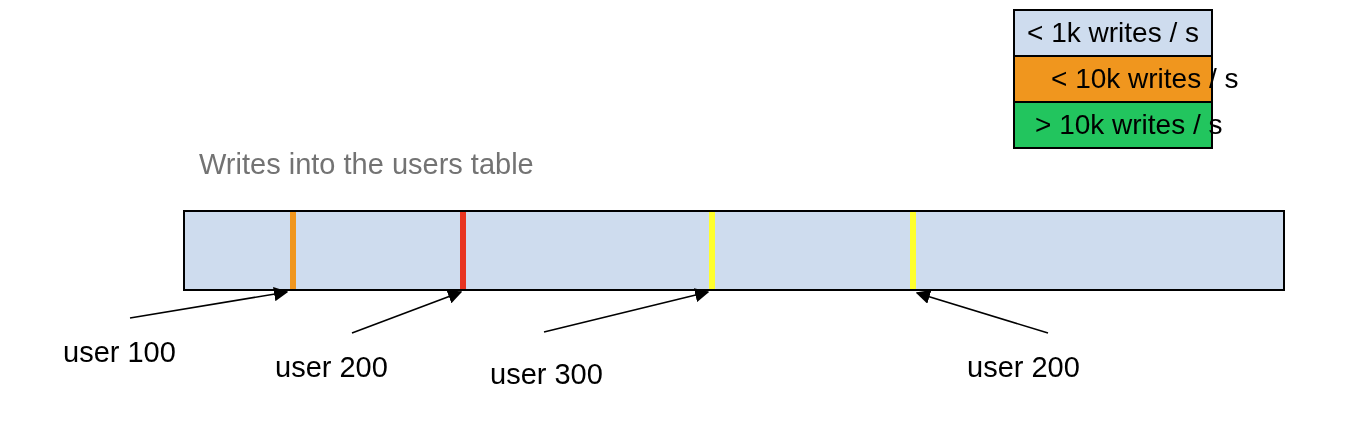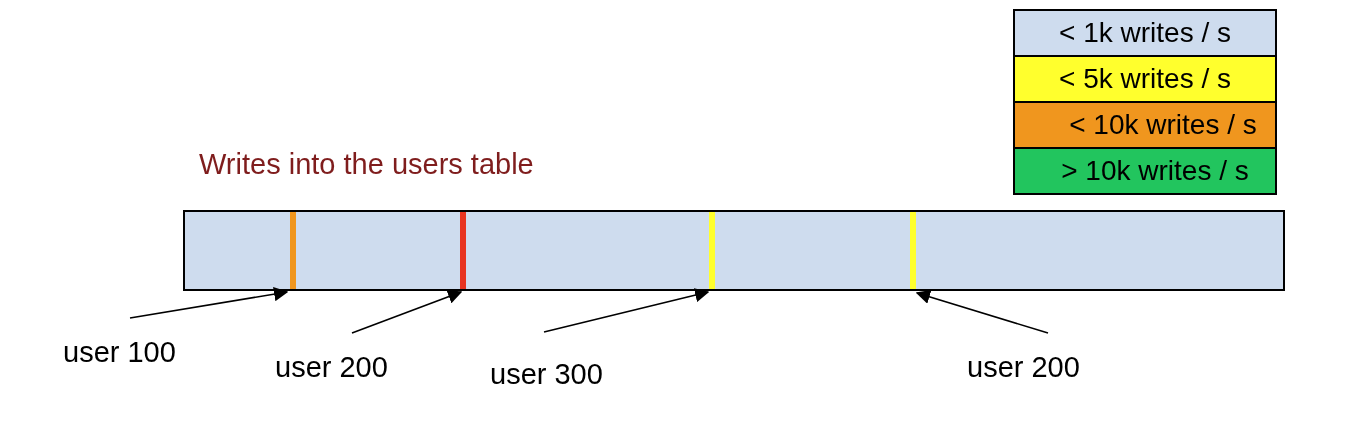--- a/index.html
+++ b/index.html
@@ -14,32 +14,32 @@
     height: 422px;
     background: #ffffff;
     overflow: hidden;
   }
   .title {
     position: absolute;
     left: 199px;
     top: 149px;
     font-size: 29px;
     line-height: 1.1;
-    color: #7f1d1d;
+    color: #737373;
     white-space: nowrap;
   }
   .legend {
     position: absolute;
     left: 1013px;
     top: 9px;
     width: 232px;
   }
   .legend-row {
     box-sizing: border-box;
-    width: 264px;
+    width: 200px;
     height: 48px;
     border: 2px solid #000000;
     margin-top: -2px;
     text-align: center;
     font-size: 28px;
     line-height: 44px;
     color: #000000;
     white-space: nowrap;
   }
   .legend-row:first-child { margin-top: 0; }
@@ -80,21 +80,20 @@
 </style>
 </head>
 <body>
 
 <div class="canvas">
 
   <div class="title">Writes into the users table</div>
 
   <div class="legend">
     <div class="legend-row" style="background-color: rgb(206, 220, 238);">&lt; 1k writes / s</div>
-    <div class="legend-row" style="background-color: rgb(255, 255, 45);">&lt; 5k writes / s</div>
     <div class="legend-row" style="background-color: rgb(240, 150, 30); padding-left: 36px;">&lt; 10k writes / s</div>
     <div class="legend-row" style="background-color: #22c55e; padding-left: 20px;">&gt; 10k writes / s</div>
   </div>
 
   <div class="bar" style="background-color: rgb(206, 220, 238);">
     <div class="stripe" style="left: 105px; background-color: rgb(240, 150, 30);"></div>
     <div class="stripe" style="left: 275px; background-color: rgb(232, 52, 32);"></div>
     <div class="stripe" style="left: 524px; background-color: rgb(255, 255, 45);"></div>
     <div class="stripe" style="left: 725px; background-color: rgb(255, 255, 45);"></div>
   </div>

